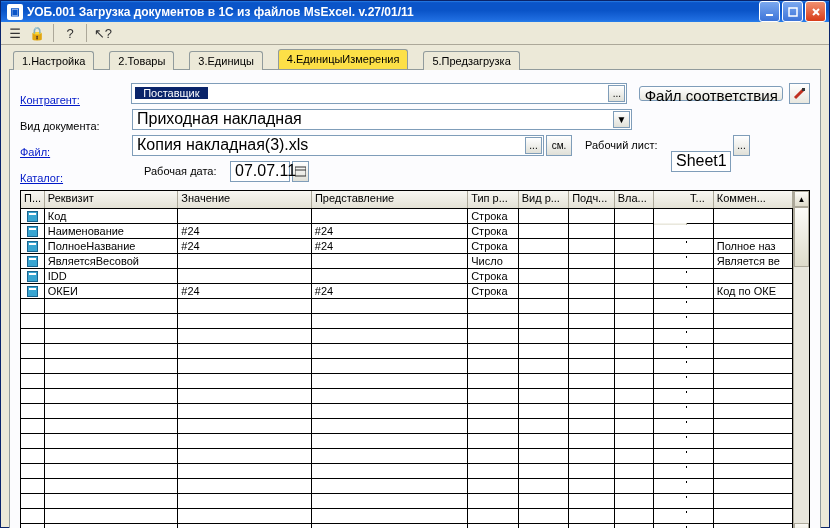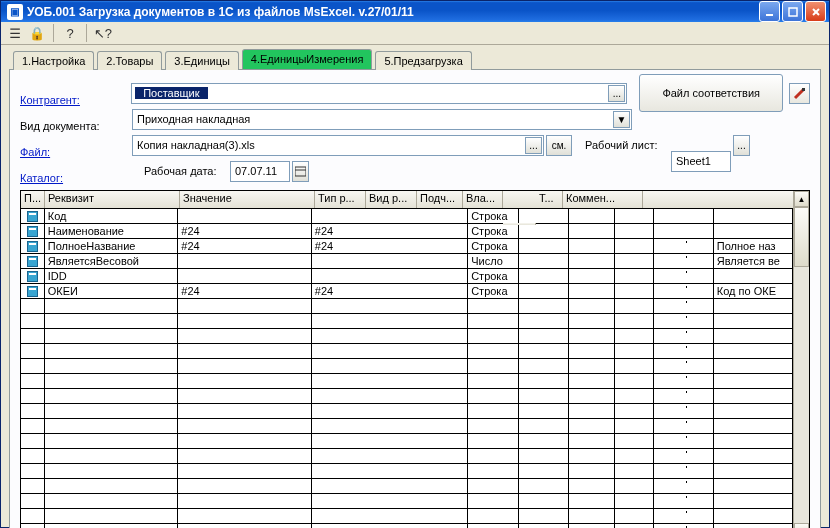--- a/index.html
+++ b/index.html
@@ -59,36 +59,36 @@
   }
   .toolbar .tb-icon {
     width:16px;height:16px;
     display:flex;align-items:center;justify-content:center;
     font-size:13px; cursor:pointer; color:#333;
   }
   .toolbar .sep { width:1px; height:18px; background:#aca899; margin:0 2px; }
   .tabs {
     display:flex;
     padding: 4px 8px 0 12px;
-    gap:4px;
+    gap:16px;
     align-items: flex-end;
   }
   .tab {
     border:1px solid #919b9c;
     border-bottom:none;
     padding:3px 8px;
     background:#ece9d8;
     position:relative;
     top:1px;
     cursor:pointer;
     border-radius:3px 3px 0 0;
     margin-right:-1px;
   }
   .tab.active {
-    background:#22c55e;
+    background:#fde047;
     border-color:#919b9c;
     z-index:2;
     top:0;
     padding-bottom:4px;
   }
   .tab-panel {
     margin:0 8px 2px 8px;
     border:1px solid #919b9c;
     background:#fcfcfe;
     padding:10px;
@@ -114,43 +114,43 @@
     background:#fff;
     border:1px solid #7f9db9;
     height:21px;
   }
   .field-wrap input {
     flex:1;
     border:none;
     outline:none;
     padding:0 4px;
     font-family:inherit;
-    font-size:11px;
+    font-size:16px;
     background:transparent;
     height:100%;
   }
   .field-wrap .sel { background:#0a246a; color:#fff; padding:0 8px; }
   .mini-btn {
     width:17px;height:17px;
     border:1px solid #7f9db9;
     background:linear-gradient(#fff,#e0e0d8);
     margin:0 1px;
     font-size:10px;
     display:flex;align-items:center;justify-content:center;
     cursor:pointer;
   }
   .btn {
     border:1px solid #7f9db9;
     background:linear-gradient(#fff,#e8e7df);
-    height:38px;
+    height:15px;
     padding:0 4px;
     cursor:pointer;
     border-radius:3px;
     font-family:inherit;
-    font-size:11px;
+    font-size:15px;
   }
   .icon-pencil {
     width:21px;height:21px;
     border:1px solid #7f9db9;
     background:linear-gradient(#fff,#e8e7df);
     display:flex;align-items:center;justify-content:center;
     cursor:pointer;
   }
   .grid-wrap {
     margin-top:6px;
@@ -307,20 +307,21 @@
           </svg>
       </div>
     </div>
 
     <div class="grid-wrap">
       <div class="grid">
         <div class="ghead" id="ghead">
             <div class="gh c0">П...</div>
             <div class="gh c1">Реквизит</div>
             <div class="gh c2">Значение</div>
+            <div class="gh c3">Представление</div>
             <div class="gh c4">Тип р...</div>
             <div class="gh c5">Вид р...</div>
             <div class="gh c6">Подч...</div>
             <div class="gh c7">Вла...</div>
             <div class="gh c8">Дл...</div>
             <div class="gh c9">Т...</div>
             <div class="gh c10">Коммен...</div>
           </div>
         <div class="gbody" id="gbody">
             <div class="grow">

